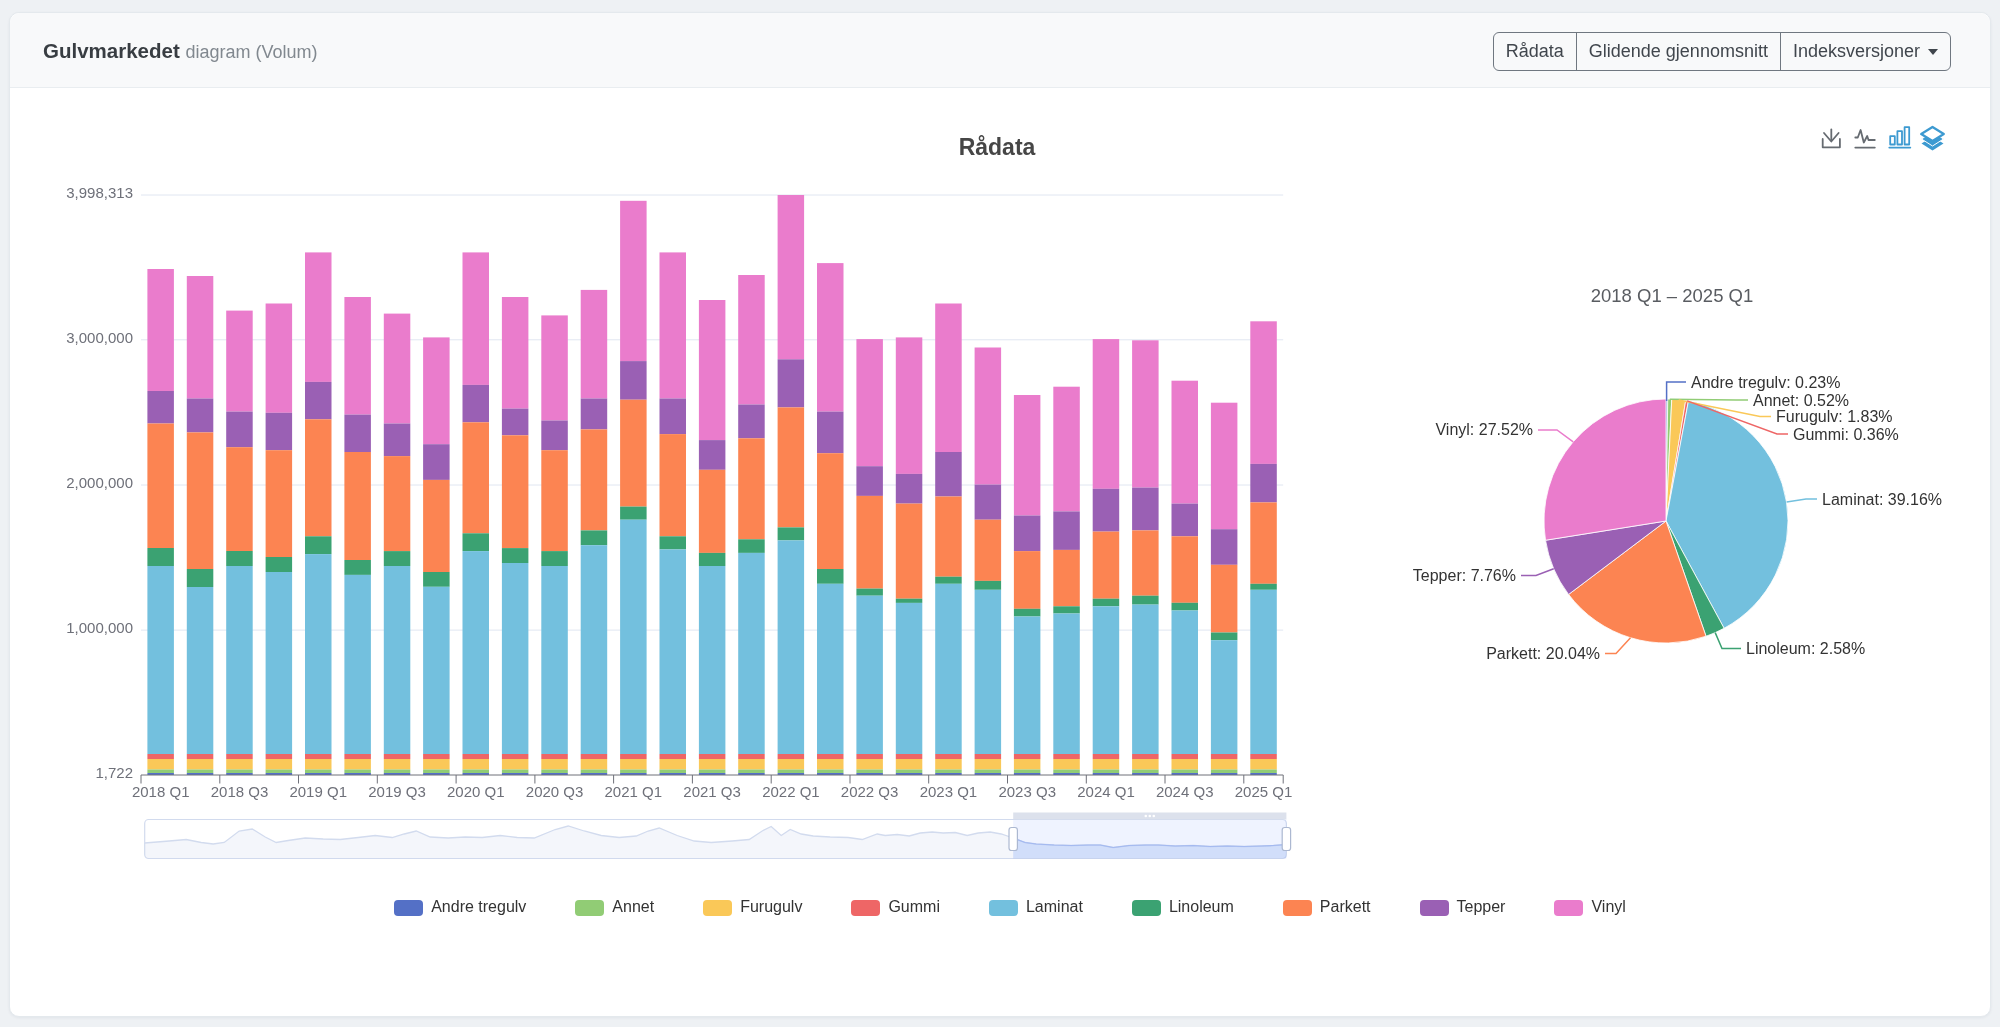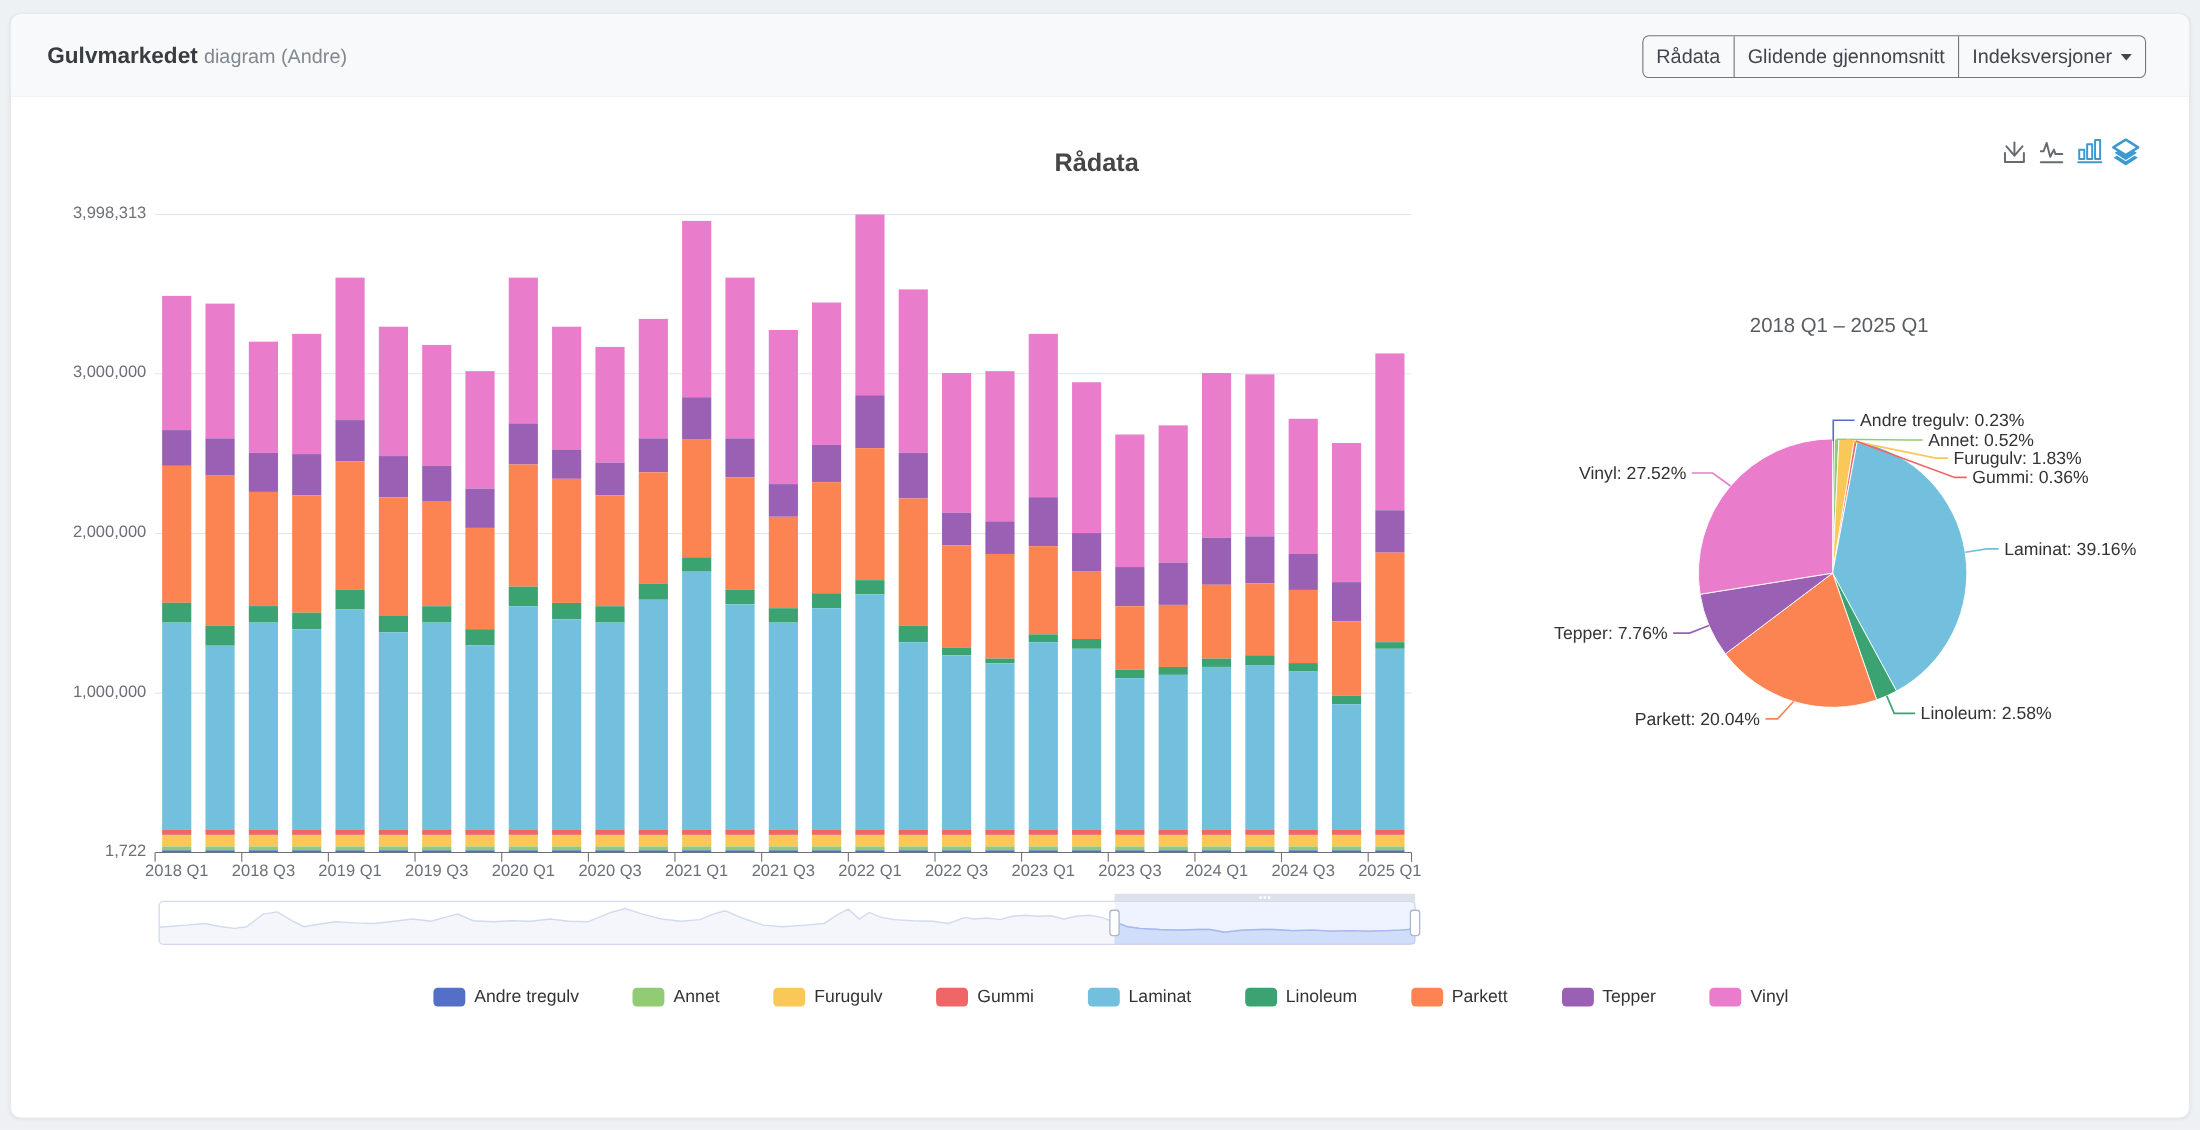--- a/index.html
+++ b/index.html
@@ -14,27 +14,27 @@
      border-radius:6px; display:flex; align-items:stretch; color:#40464d; font-size:18px; }
   .btng > div { display:flex; align-items:center; padding:0 12px; }
   .btng > div + div { border-left:1px solid #6f7780;padding-left:12px; }
   .caret { display:inline-block; width:0; height:0; border-left:5.5px solid transparent;
      border-right:5.5px solid transparent; border-top:6px solid #40464d; margin-left:8px; }
   svg.main { position:absolute; left:0; top:0; }
   .ax { font-size:15px; fill:#6E7079; font-family:"Liberation Sans", sans-serif; }
   .plab { font-size:16px; fill:#333; font-family:"Liberation Sans", sans-serif; }
   .legend { position:absolute; left:41px; top:898px; width:1914px; display:flex;
      justify-content:center; align-items:center; gap:25px; font-size:16px; color:#333; }
-  .li { display:flex; align-items:flex-start; white-space:nowrap;padding-left:24px; }
+  .li { display:flex; align-items:flex-end; white-space:nowrap;padding-left:24px; }
   .sw { width:29px; height:16.5px; border-radius:4px; margin-right:8px; display:inline-block; }
 </style></head>
 <body>
 <div class="card">
   <div class="chead"></div>
-  <div class="t1">Gulvmarkedet <span>diagram (Andre)</span></div>
+  <div class="t1">Gulvmarkedet <span>diagram (Volum)</span></div>
   <div class="btng">
       <div>Rådata</div>
       <div>Glidende gjennomsnitt</div>
       <div>Indeksversjoner<span class="caret"></span></div>
     </div>
 </div>
 <svg class="main" width="2000" height="1027" viewBox="0 0 2000 1027">
   <text x="997" y="155" text-anchor="middle" font-size="23" font-weight="bold" fill="#464646" font-family="Liberation Sans, sans-serif">Rådata</text>
   <text x="1672" y="302" text-anchor="middle" font-size="18.5" fill="#595c61" font-family="Liberation Sans, sans-serif">2018 Q1 – 2025 Q1</text>
   <line x1="141.0" y1="195.0" x2="1283.2" y2="195.0" stroke="#E0E6F1" stroke-width="1"></line>

